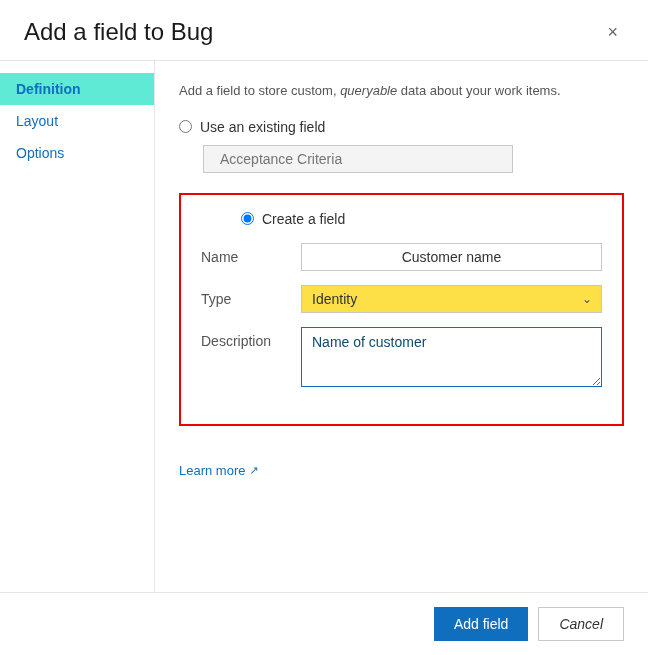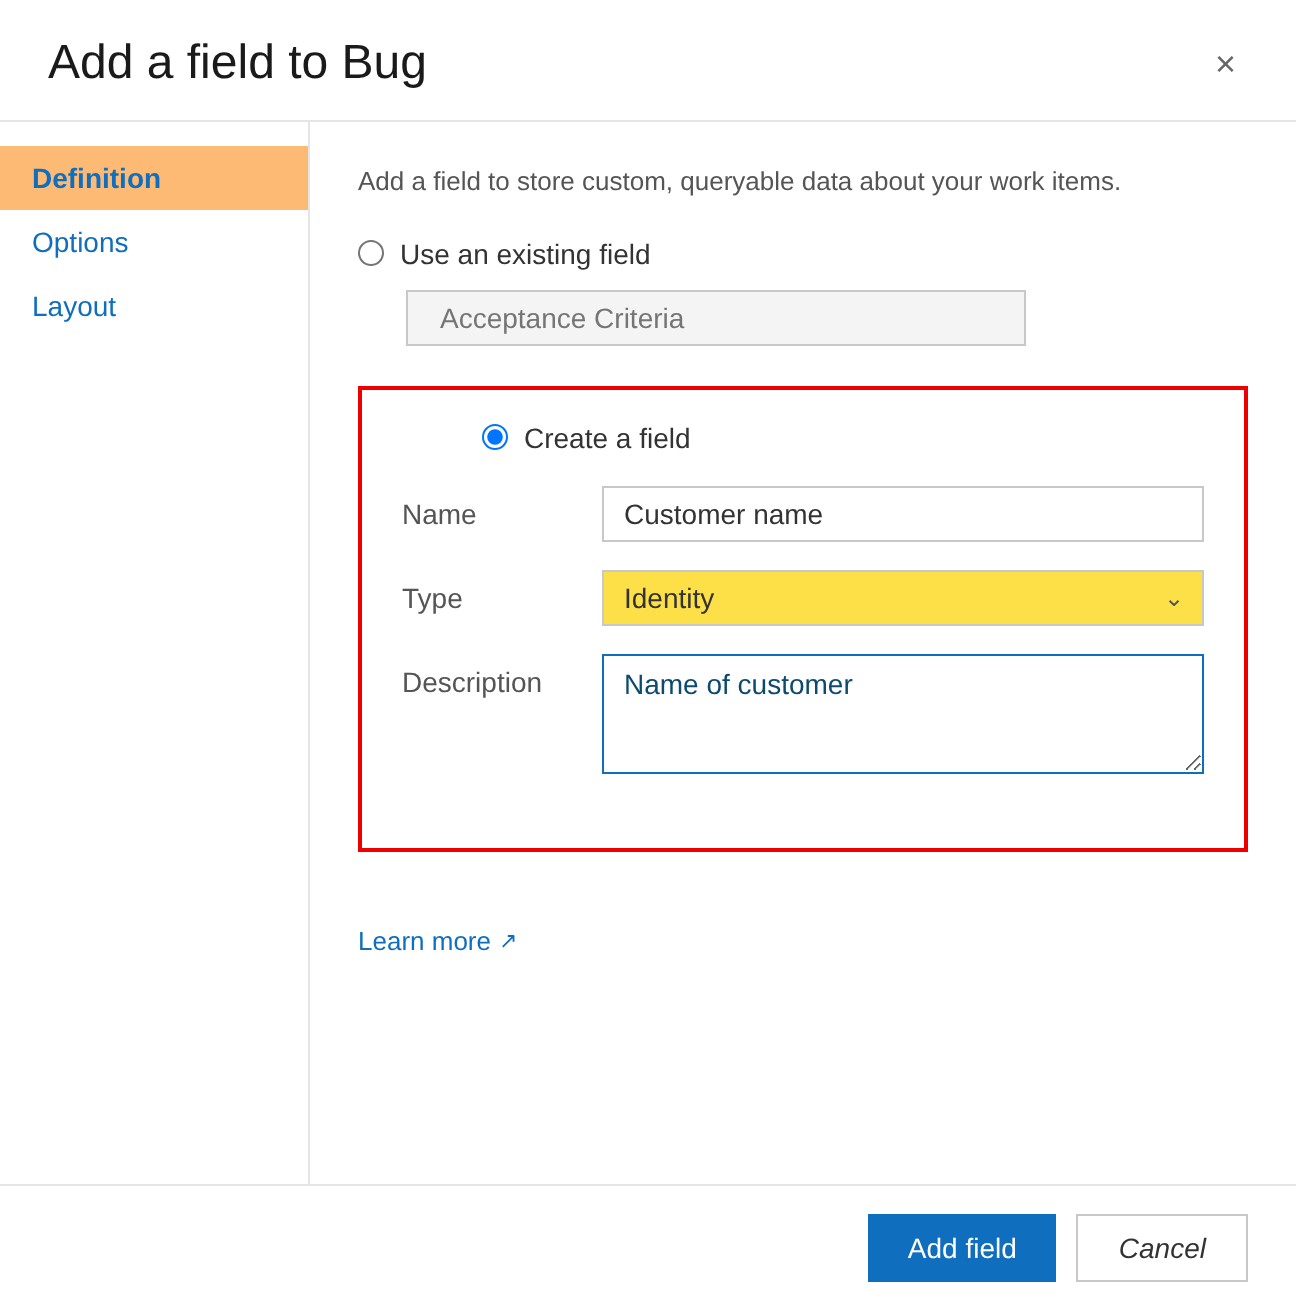--- a/index.html
+++ b/index.html
@@ -54,37 +54,38 @@
       flex-shrink: 0;
     }
     .sidebar-item {
       padding: 8px 16px;
       cursor: pointer;
       color: #106ebe;
       font-size: 14px;
       display: block;
     }
     .sidebar-item.active {
-      background: #fdba74;
+      background: #5eead4;
       font-weight: 600;
       color: #106ebe;
     }
     .main-content {
       flex: 1;
       padding: 20px 24px;
       display: flex;
       flex-direction: column;
     }
     .description-text {
       font-size: 13px;
       color: #555;
       margin-bottom: 18px;
       line-height: 1.5;
     }
     .description-text span {
+      font-style: italic;
     }
     .radio-option {
       display: flex;
       align-items: center;
       margin-bottom: 10px;
       gap: 8px;
     }
     .radio-option input[type=radio] {
       margin: 0;
       cursor: pointer;
@@ -140,20 +141,21 @@
     .field-input {
       flex: 1;
     }
     .field-input input[type=text] {
       width: 100%;
       padding: 5px 10px;
       border: 1px solid #c8c8c8;
       font-size: 14px;
       color: #333;
       outline: none;
+      text-align: center;
     }
     .select-wrapper {
       position: relative;
       width: 100%;
     }
     .select-wrapper select {
       width: 100%;
       padding: 5px 30px 5px 10px;
       border: 1px solid #c8c8c8;
       font-size: 14px;
@@ -233,22 +235,22 @@
 
   <div class="dialog-header">
     <h1 class="dialog-title">Add a field to Bug</h1>
     <button class="close-btn">×</button>
   </div>
 
   <div class="dialog-body">
 
     <nav class="sidebar">
       <a class="sidebar-item active">Definition</a>
+      <a class="sidebar-item">Layout</a>
       <a class="sidebar-item">Options</a>
-      <a class="sidebar-item">Layout</a>
     </nav>
 
     <div class="main-content">
 
       <p class="description-text">
         Add a field to store custom, <span>queryable</span> data about your work items.
       </p>
 
       <div class="radio-option">
         <input type="radio" name="field-type" id="use-existing" style="">

